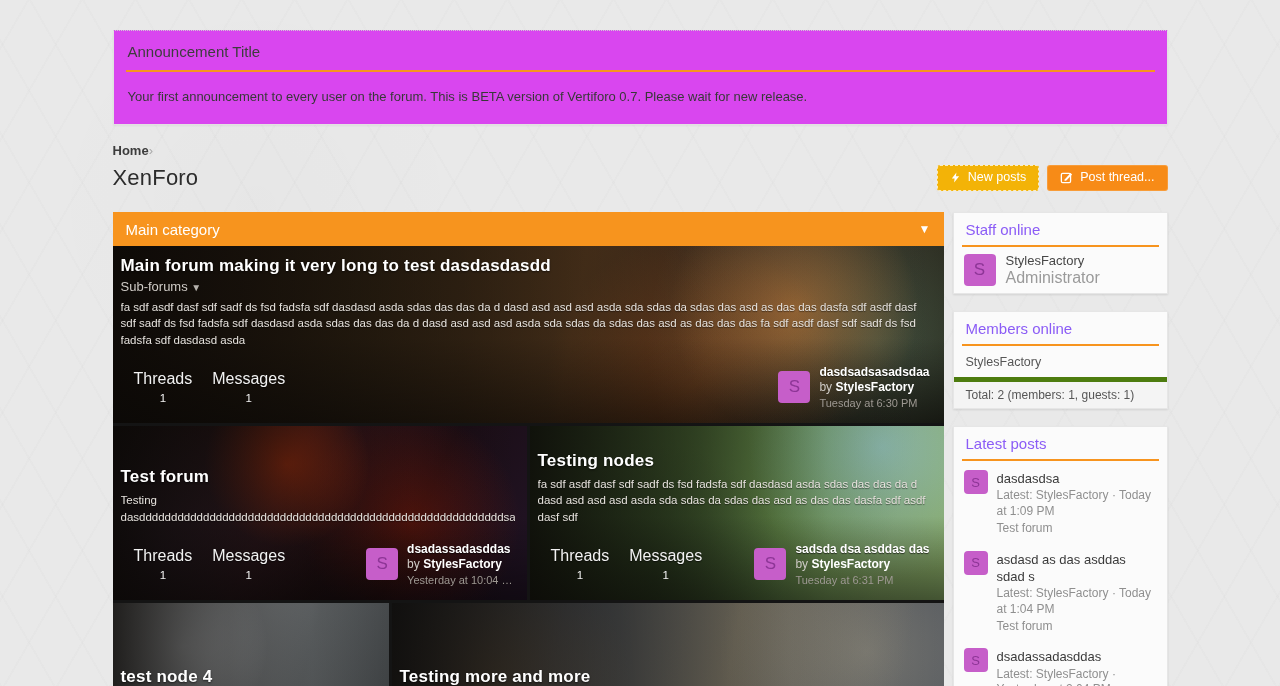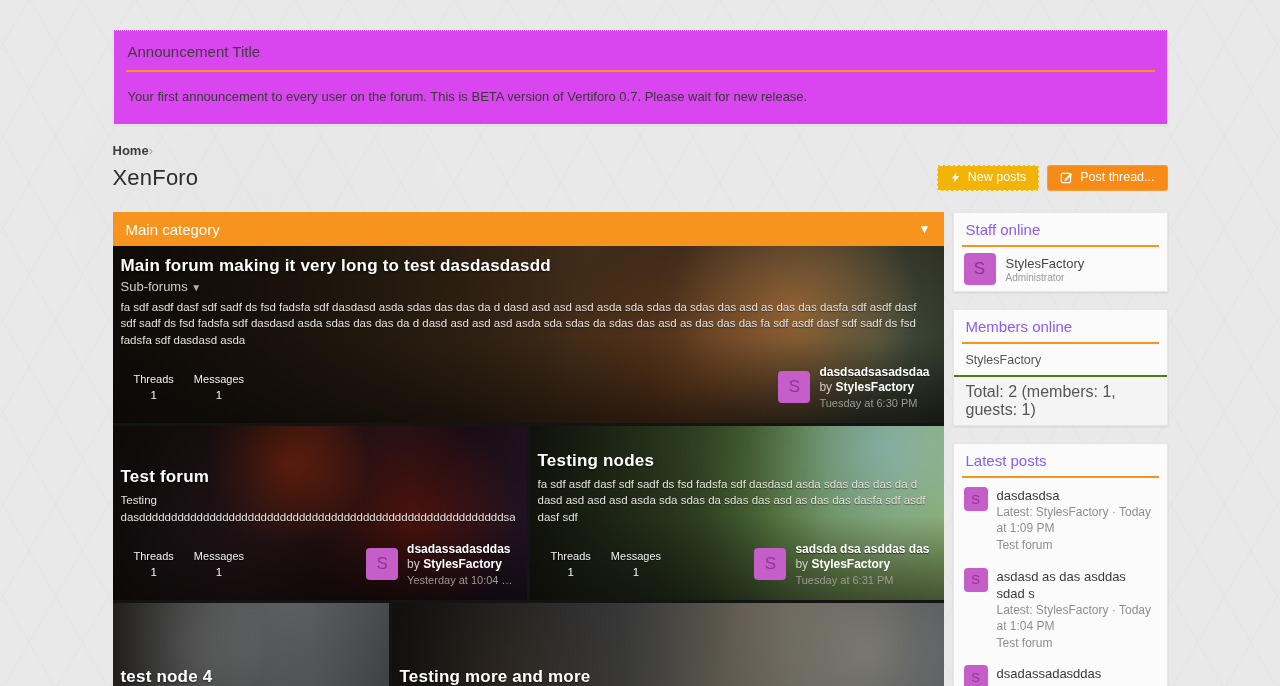--- a/index.html
+++ b/index.html
@@ -84,40 +84,40 @@
   .node-inner { position: relative; padding: 0 12px 7px 8px; }
   .node-top .node-inner { padding-top: 64px; }
   .node-title { font-size: 17px; font-weight: bold; letter-spacing: 0.2px; text-shadow: 0 1px 2px rgba(0,0,0,0.6); }
   .subforums { margin-top: 3px; font-size: 13px; color: #cfcbc6; cursor: pointer; }
   .subforums .chev { font-size: 10px; color: #b5b1ac; }
   .node-desc { margin-top: 5px; font-size: 11.5px; line-height: 1.45; color: #e6e2dd; white-space: normal; overflow: hidden; text-shadow: 0 1px 1px rgba(0,0,0,0.5); }
   .one-line { white-space: nowrap; }
 
   .node-footer { position: relative; display: flex; align-items: center; justify-content: space-between; padding: 9px 14px 13px 21px; }
   .stats { display: flex; gap: 20px; text-align: center; }
-  .stat-label { font-size: 11px; color: #f2f2f2; text-shadow: 0 1px 1px rgba(0,0,0,0.6); }
+  .stat-label { font-size: 16px; color: #f2f2f2; text-shadow: 0 1px 1px rgba(0,0,0,0.6); }
   .stat-value { margin-top: 4px; font-size: 11.5px; color: #f2f2f2; }
   .latest { display: flex; align-items: center; gap: 9px; text-align: left; }
   .avatar { background: #c65ec9; color: #8d3596; border-radius: 4px; display: flex; align-items: center; justify-content: center; font-weight: 400; flex: none; cursor: pointer; }
   .av32 { width: 32px; height: 32px; font-size: 17px; }
   .av24 { width: 24px; height: 24px; font-size: 13px; }
   .latest-info { line-height: 1.3; }
   .latest-title { font-size: 12px; font-weight: bold; color: #fff; text-shadow: 0 1px 1px rgba(0,0,0,0.6); }
   .latest-by { font-size: 12px; color: #cfcbc6; }
   .latest-by b { color: #fff; }
   .latest-date { font-size: 11px; color: #9d9892; }
 
   
   .side-block { background: #fbfbfb; box-shadow: 0 1px 2px rgba(0,0,0,0.1); border: 1px solid #e6e6e6; margin-bottom: 17px; }
   .side-header { margin: 0 8px; padding: 8px 4px 7px; font-size: 15px; color: #8b5cf6; border-bottom: 2px solid #f7941e; }
   .staff-row { display: flex; align-items: center; gap: 10px; padding: 6px 12px 6px 10px; }
   .staff-name { font-size: 13px; color: #474747; cursor: pointer; }
-  .staff-role { font-size: 10px; color: #9a9a9a; margin-top: 1px; }
+  .staff-role { font-size: 16px; color: #9a9a9a; margin-top: 1px; }
   .members-list { padding: 9px 12px 8px; font-size: 12.5px; color: #565656; }
-  .members-total { border-top: 2px solid #4d7c0f; background: #f4f4f4; padding: 6px 12px; font-size: 16px; color: #565656; }
+  .members-total { border-top: 5px solid #4d7c0f; background: #f4f4f4; padding: 6px 12px; font-size: 12px; color: #565656; }
   .lp-item { display: flex; gap: 9px; padding: 9px 12px 5px 10px; }
   .lp-info { line-height: 1.32; }
   .lp-title { font-size: 13px; color: #3a3a3a; cursor: pointer; }
   .lp-meta { font-size: 12px; color: #8f8f8f; margin-top: 1px; }
   .lp-forum { font-size: 12px; color: #8f8f8f; margin-top: 1px; }
 </style>
 </head>
 <body>
 
 <div class="container">

